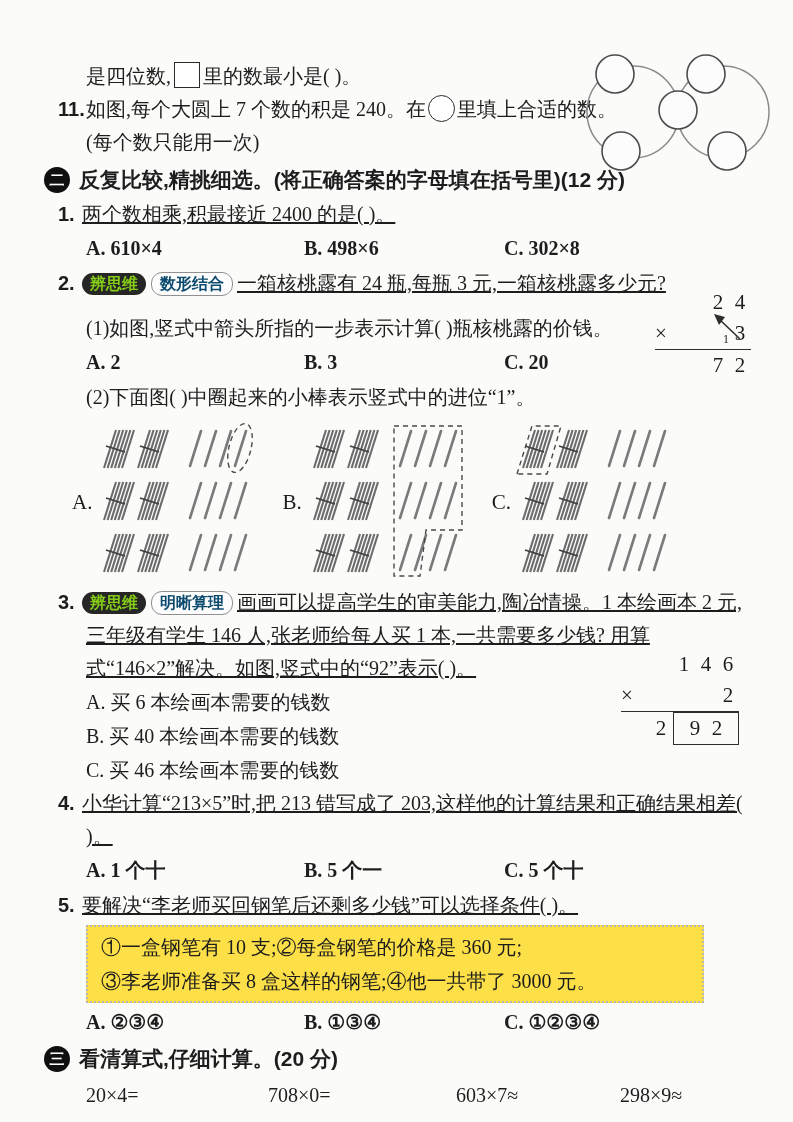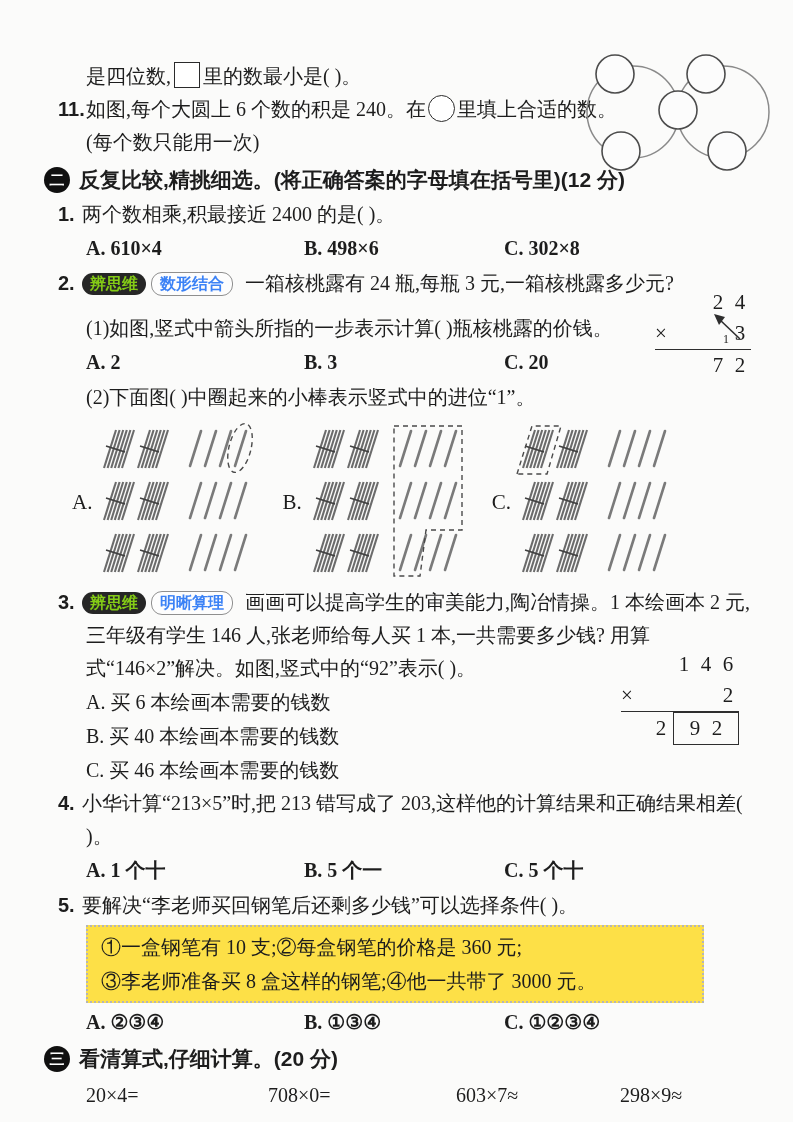--- a/index.html
+++ b/index.html
@@ -5,39 +5,39 @@
   html,body{margin:0;padding:0;}
   body{
     width:793px;height:1122px;background:#fbfbfa;color:#1d1d1d;
     font-family:"Liberation Serif","DejaVu Serif",serif;
     font-size:20px;overflow:hidden;
   }
   .page{position:relative;box-sizing:border-box;width:793px;height:1122px;
     padding:60px 28px 0 58px;overflow:hidden;}
   .line{line-height:33px;}
   .indent1{padding-left:28px;}
-  .hang{padding-left:28px;text-indent:-28px;line-height:33px;}
+  .hang{padding-left:28px;text-indent:-28px;line-height:33px;text-decoration:underline;}
   .qnum{display:inline-block;min-width:24px;font-family:"Liberation Sans",sans-serif;font-weight:bold;text-indent:0;}
   .qnum2{display:inline-block;min-width:28px;font-family:"Liberation Sans",sans-serif;font-weight:bold;text-indent:0;}
 
   
   .sq-box{display:inline-block;width:24px;height:24px;border:1.6px solid #2a2a2a;vertical-align:-5px;margin:0 3px;background:#fff;}
   .circle-blank{display:inline-block;width:25px;height:25px;border:1.6px solid #2a2a2a;border-radius:50%;vertical-align:-6px;margin:0 2px;background:#fff;}
 
   
   .sec-header{display:flex;align-items:center;gap:9px;margin:4px 0 2px -14px;
     font-family:"Liberation Sans","DejaVu Sans",sans-serif;font-weight:bold;font-size:21px;line-height:32px;}
   .sec-marker{flex:0 0 auto;width:26px;height:26px;border-radius:50%;background:#101010;color:#fff;
     display:flex;align-items:center;justify-content:center;font-size:15px;font-weight:bold;}
 
   
   .badge{display:inline-block;font-family:"Liberation Sans",sans-serif;font-weight:bold;font-size:16px;
     line-height:22px;border-radius:11px;padding:0 8px;vertical-align:1px;text-indent:0;}
   .badge-dark{background:#262626;color:#84cc16;margin-right:5px;}
-  .badge-outline{border:1.5px solid #8f8f8f;color:#3b82f6;background:#fdfdfd;margin-right:12px;}
+  .badge-outline{border:1.5px solid #8f8f8f;color:#0c4a6e;background:#fdfdfd;margin-right:4px;}
 
   
   .opts{display:grid;grid-template-columns:218px 200px 1fr;padding-left:28px;line-height:33px;margin:1px 0 2px;font-weight:bold;}
   .opts-v{padding-left:28px;line-height:34px;}
 
   
   .intro{position:relative;min-height:100px;}
   .q11-diagram{position:absolute;right:-16px;top:-12px;}
   .q11-diagram .big{fill:none;stroke:#8a8a8a;stroke-width:1.5px;}
   .q11-diagram .small{fill:#fcfcfc;stroke:#4c4c4c;stroke-width:1.6px;}
@@ -86,21 +86,21 @@
       <circle class="small" cx="40" cy="26" r="19"></circle>
       <circle class="small" cx="46" cy="103" r="19"></circle>
       <circle class="small" cx="103" cy="62" r="19"></circle>
       <circle class="small" cx="131" cy="26" r="19"></circle>
       <circle class="small" cx="152" cy="103" r="19"></circle>
     </svg>
     <div class="line indent1">
       <span>是四位数,</span><span class="sq-box"></span><span>里的数最小是(        )。</span>
     </div>
     <div class="line">
-      <span class="qnum2">11.</span><span>如图,每个大圆上 6 个数的积是 240。在</span><span class="circle-blank"></span><span>里填上合适的数。</span>
+      <span class="qnum2">11.</span><span>如图,每个大圆上 7 个数的积是 240。在</span><span class="circle-blank"></span><span>里填上合适的数。</span>
     </div>
     <div class="line indent1">(每个数只能用一次)</div>
   </div>
 
   <div class="sec-header">
     <span class="sec-marker">二</span>
     <span>反复比较,精挑细选。(将正确答案的字母填在括号里)(12 分)</span>
   </div>
 
   <div class="hang">

